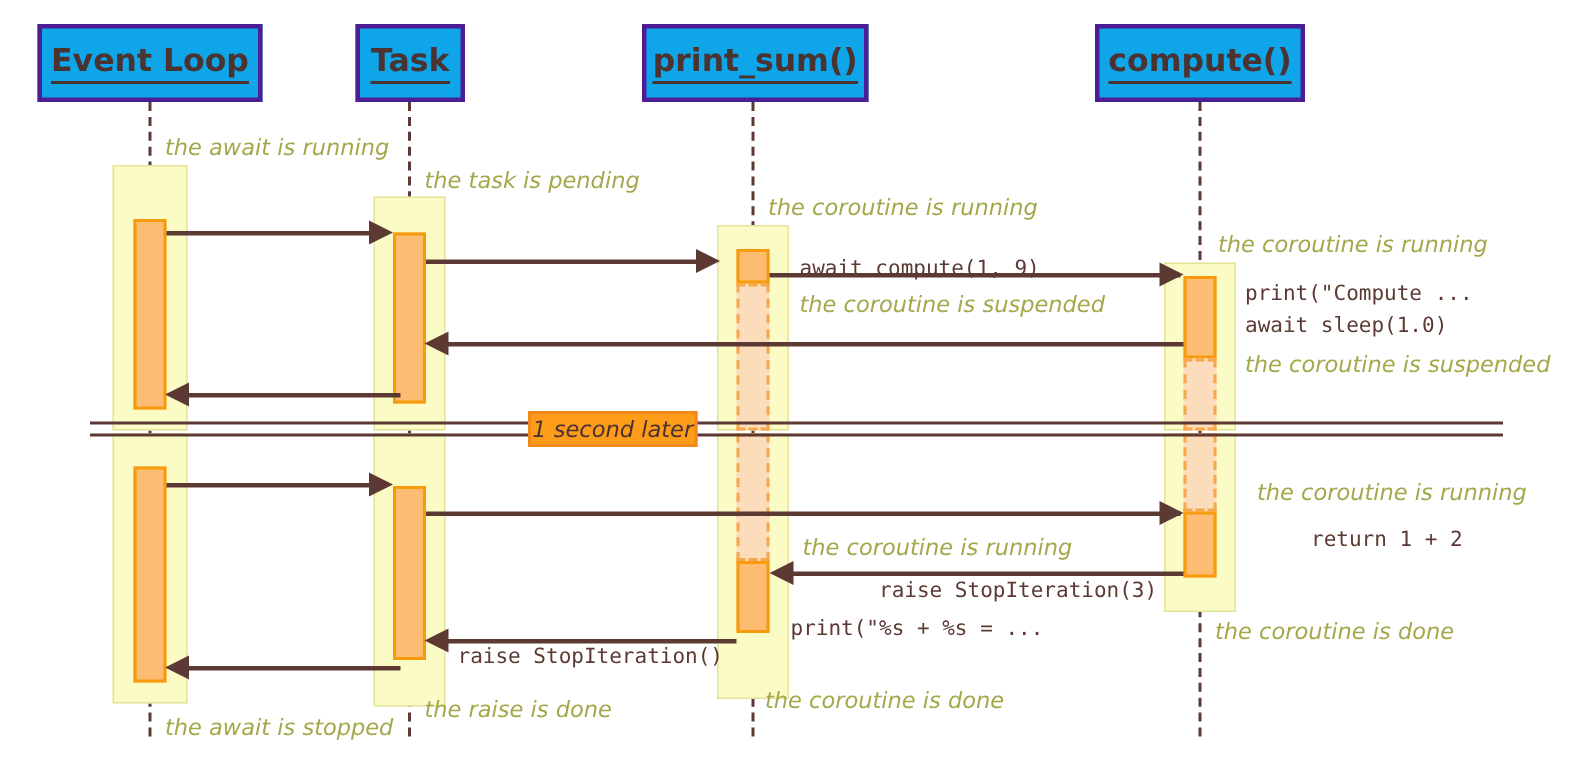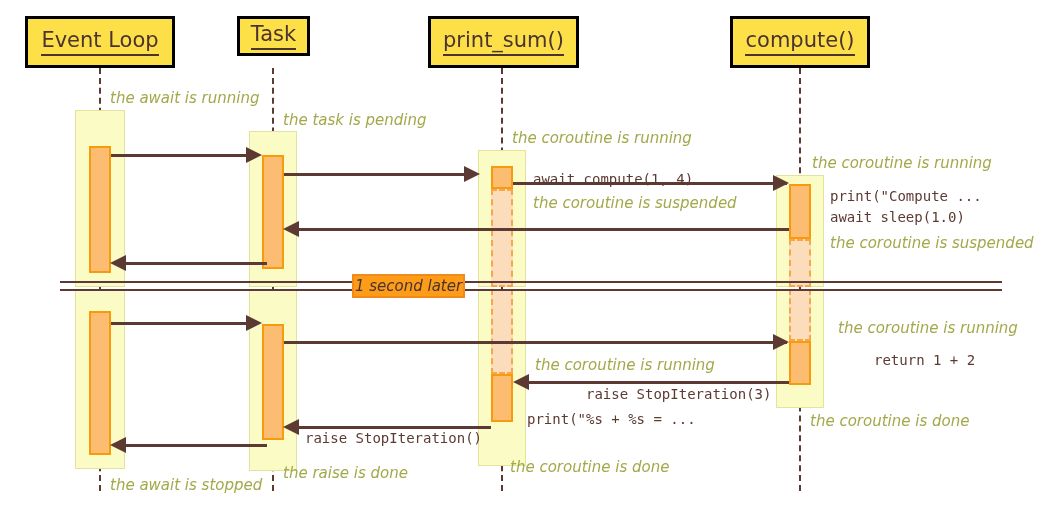--- a/index.html
+++ b/index.html
@@ -6,25 +6,26 @@
   body{
     width:1062px;height:513px;overflow:hidden;
     font-family:"DejaVu Sans",sans-serif;
     position:relative;
   }
   #diagram{position:absolute;left:0;top:0;width:1062px;height:513px;}
 
   
   .participant{
     position:absolute;
-    background:#fde047;
-    border:3px solid #000000;
+    background:#0ea5e9;
+    border:3px solid #4c1d95;
     box-sizing:border-box;
     display:flex;align-items:center;justify-content:center;
     color:#4A2F2A;
+    font-weight:bold;
   }
   .participant .plabel{
     font-family:"DejaVu Sans",sans-serif;
     font-size:21px;
     color:#4A3330;
     border-bottom:2px solid #4A3330;
     line-height:1.15;
     padding-bottom:1px;
     white-space:nowrap;
   }
@@ -177,31 +178,31 @@
 
   <div class="arrow-line" style="left:289px;top:426px;width:202px;"></div>
   <div class="arrow-head left" style="left:283px;top:419px;"></div>
 
   <div class="arrow-line" style="left:117px;top:444px;width:150px;"></div>
   <div class="arrow-head left" style="left:110px;top:437px;"></div>
 
   <div class="participant" style="left:25px;top:16px;width:150px;height:52px;">
     <span class="plabel">Event Loop</span>
   </div>
-  <div class="participant" style="left:237px;top:16px;width:73px;height:40px;">
+  <div class="participant" style="left:237px;top:16px;width:73px;height:52px;">
     <span class="plabel">Task</span>
   </div>
   <div class="participant" style="left:428px;top:16px;width:151px;height:52px;">
     <span class="plabel">print_sum()</span>
   </div>
   <div class="participant" style="left:730px;top:16px;width:140px;height:52px;">
     <span class="plabel">compute()</span>
   </div>
 
-  <div class="msg" style="left:533px;top:170px;">await compute(1, 4)</div>
+  <div class="msg" style="left:533px;top:170px;">await compute(1, 9)</div>
   <div class="msg" style="left:830px;top:187px;">print("Compute ...</div>
   <div class="msg" style="left:830px;top:208px;">await sleep(1.0)</div>
   <div class="msg" style="left:830px;top:351px;margin-left:44px;">return 1 + 2</div>
   <div class="msg" style="left:586px;top:385px;">raise StopIteration(3)</div>
   <div class="msg" style="left:527px;top:410px;">print("%s + %s = ...</div>
   <div class="msg" style="left:305px;top:429px;">raise StopIteration()</div>
 
   <div class="note" style="left:110px;top:89px;">the await is running</div>
   <div class="note" style="left:283px;top:111px;">the task is pending</div>
   <div class="note" style="left:512px;top:129px;">the coroutine is running</div>

